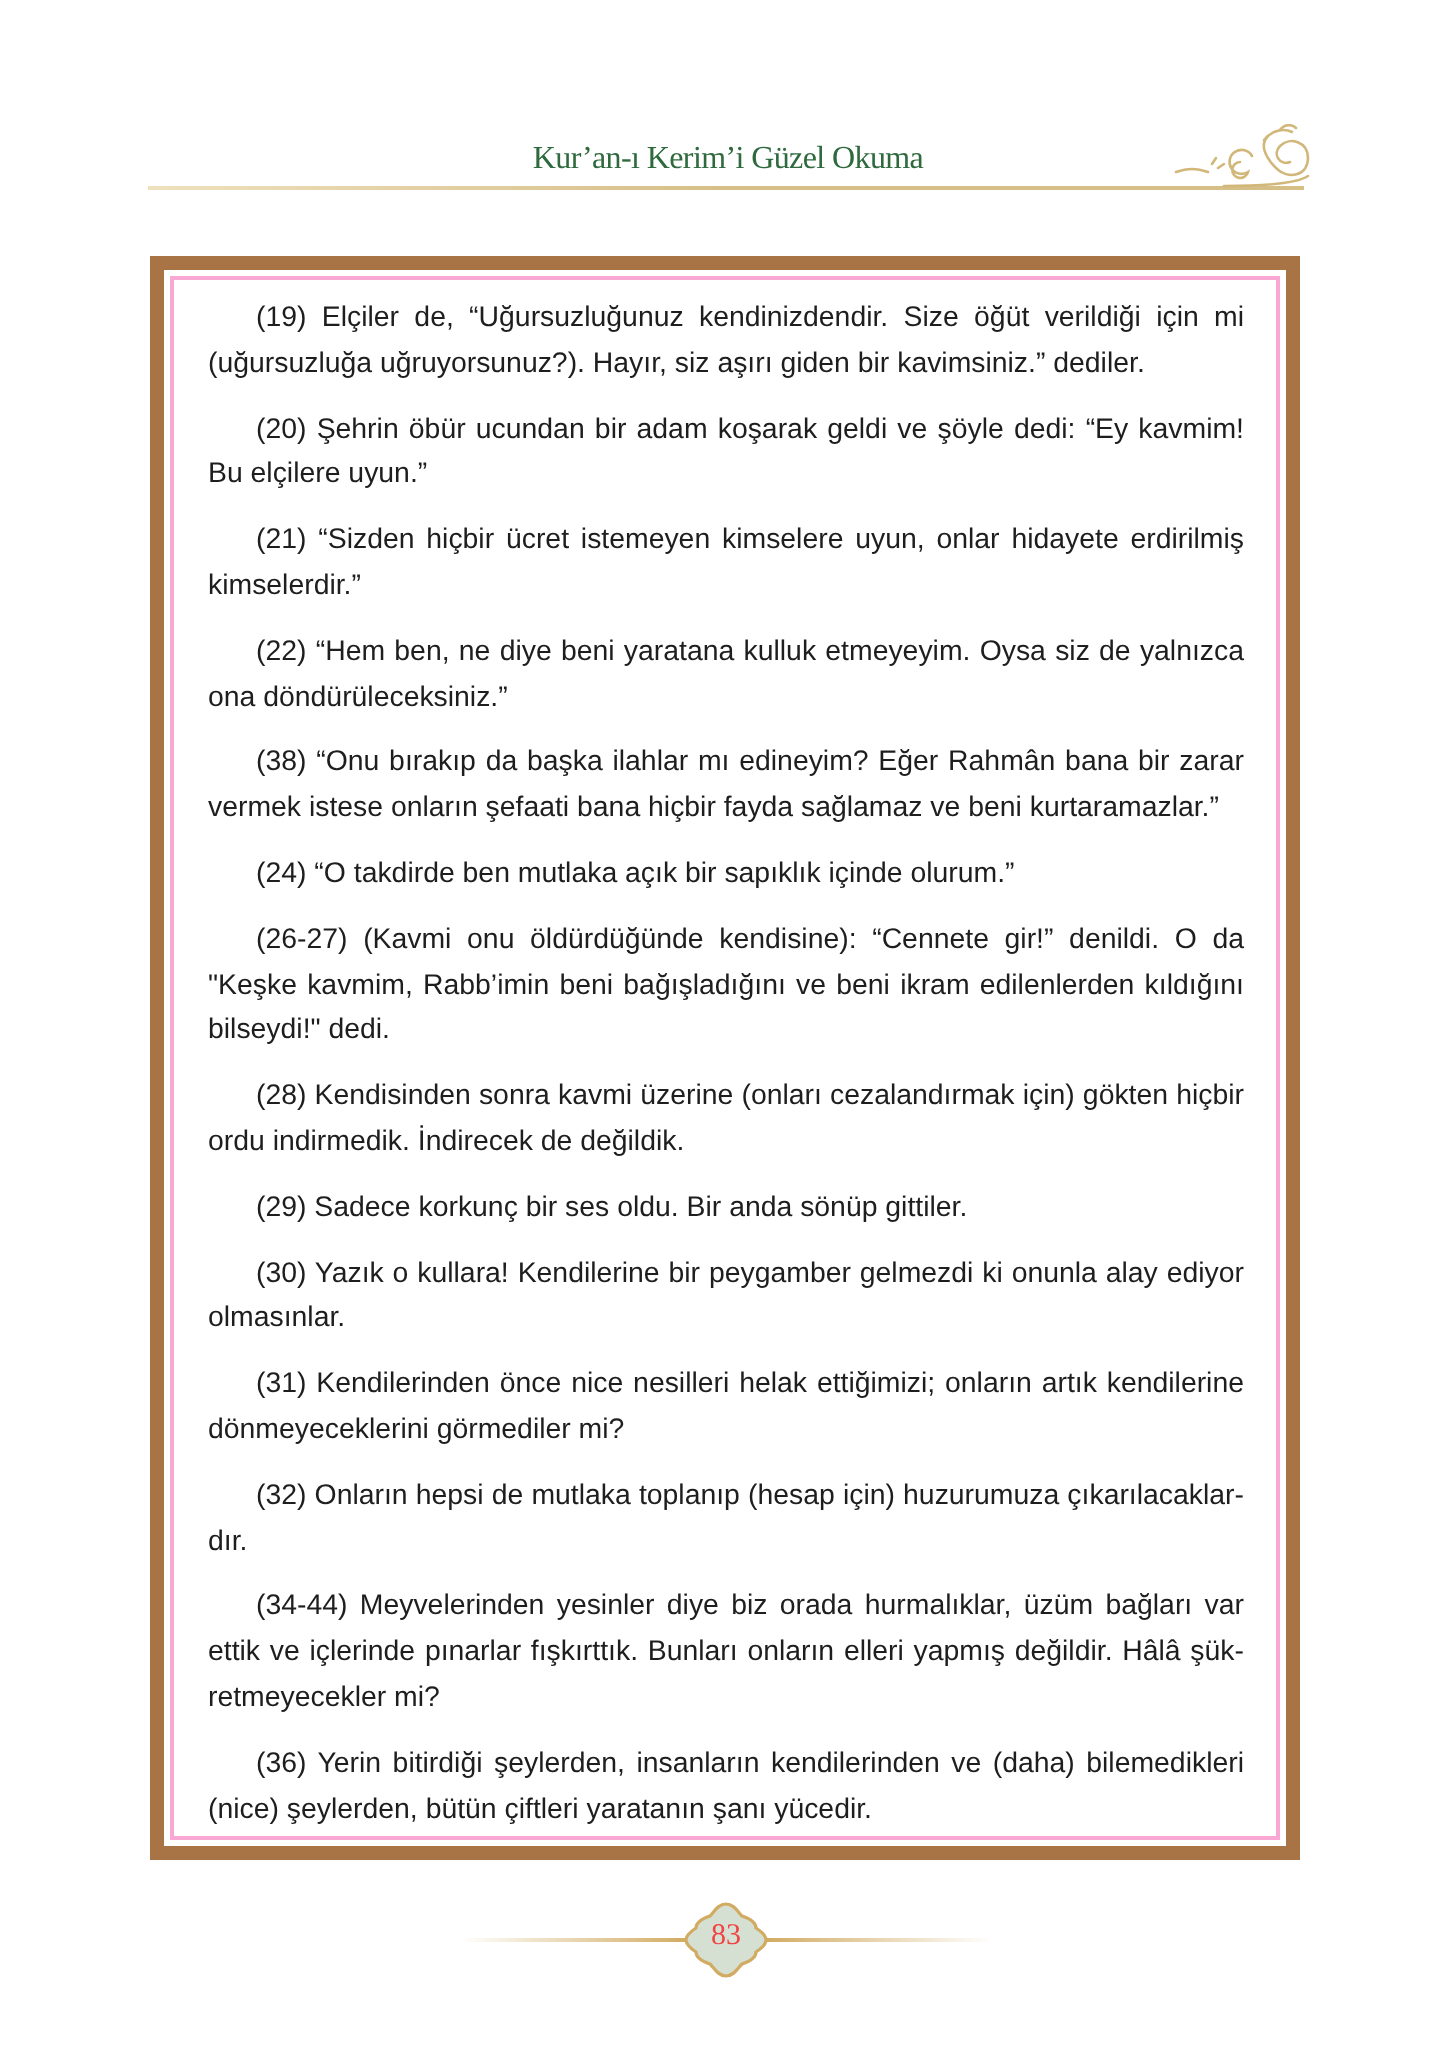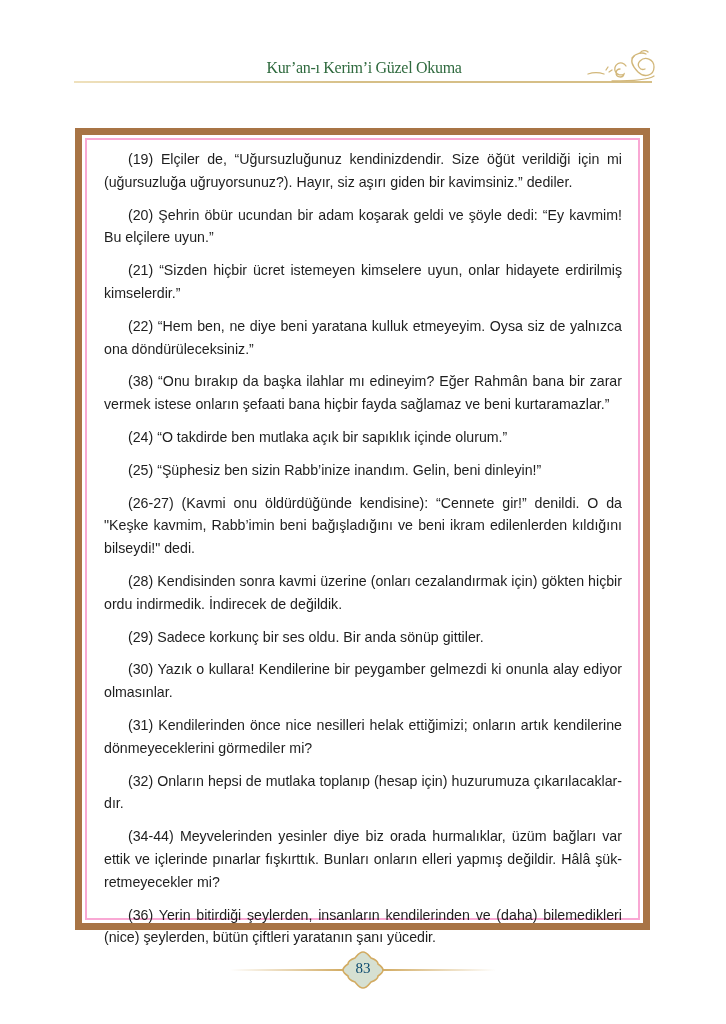--- a/index.html
+++ b/index.html
@@ -12,21 +12,21 @@
       height: 1024px;
       position: relative;
       overflow: hidden;
       font-family: "Liberation Sans", sans-serif;
       color: #1e1e1e;
     }
     
     .running-header {
       position: absolute;
       left: 74px;
-      top: 56px;
+      top: 68px;
       width: 580px;
       height: 28px;
     }
     .running-header .title {
       position: absolute;
       left: 0;
       width: 580px;
       top: 3px;
       text-align: center;
       font-family: "Liberation Serif", serif;
@@ -116,21 +116,21 @@
       height: 40px;
     }
     .page-footer .num {
       position: absolute;
       left: 111px;
       top: 10px;
       width: 44px;
       text-align: center;
       font-family: "Liberation Serif", serif;
       font-size: 15px;
-      color: #0c4a6e;
+      color: #ef4444;
     }
   </style>
 </head>
 <body>
 
 <div class="running-header">
   <div class="title">Kur’an-ı Kerim’i Güzel Okuma</div>
   <div class="rule"></div>
   <svg class="ornament" viewBox="0 0 80 32">
     <g fill="none" stroke="#d2b77a" stroke-width="1.3" stroke-linecap="round">
@@ -147,21 +147,20 @@
 
 <div class="frame-outer">
   <div class="frame-inner">
     <div class="verses">
       <p class="verse">(19)  Elçiler de, “Uğursuzluğunuz kendinizdendir. Size öğüt verildiği için mi (uğursuzluğa uğruyorsunuz?). Hayır, siz aşırı giden bir kavimsiniz.” dediler.</p>
       <p class="verse">(20) Şehrin öbür ucundan bir adam koşarak geldi ve şöyle dedi: “Ey kavmim! Bu elçilere uyun.”</p>
       <p class="verse">(21) “Sizden hiçbir ücret istemeyen kimselere uyun, onlar hidayete erdirilmiş kimselerdir.”</p>
       <p class="verse">(22) “Hem ben, ne diye beni yaratana kulluk etmeyeyim. Oysa siz de yalnızca ona döndürüleceksiniz.”</p>
       <p class="verse">(38) “Onu bırakıp da başka ilahlar mı edineyim? Eğer Rahmân bana bir zarar vermek istese onların şefaati bana hiçbir fayda sağlamaz ve beni kurtaramazlar.”</p>
       <p class="verse">(24) “O takdirde ben mutlaka açık bir sapıklık içinde olurum.”</p>
-      <p class="verse">(25) “Şüphesiz ben sizin Rabb’inize inandım. Gelin, beni dinleyin!”</p>
       <p class="verse">(26-27) (Kavmi onu öldürdüğünde kendisine): “Cennete gir!” denildi. O da "Keş­ke kavmim, Rabb’imin beni bağışladığını ve beni ikram edilenlerden kıldığını bil­seydi!" dedi.</p>
       <p class="verse">(28) Kendisinden sonra kavmi üzerine (onları cezalandırmak için) gökten hiçbir ordu indirmedik. İndirecek de değildik.</p>
       <p class="verse">(29) Sadece korkunç bir ses oldu. Bir anda sönüp gittiler.</p>
       <p class="verse">(30) Yazık o kullara! Kendilerine bir peygamber gelmezdi ki onunla alay ediyor olmasınlar.</p>
       <p class="verse">(31) Kendilerinden önce nice nesilleri helak ettiğimizi; onların artık kendilerine dönmeyeceklerini görmediler mi?</p>
       <p class="verse">(32) Onların hepsi de mutlaka toplanıp (hesap için) huzurumuza çıkarılacaklar­dır.</p>
       <p class="verse">(34-44) Meyvelerinden yesinler diye biz orada hurmalıklar, üzüm bağları var ettik ve içlerinde pınarlar fışkırttık. Bunları onların elleri yapmış değildir. Hâlâ şük­retmeyecekler mi?</p>
       <p class="verse">(36) Yerin bitirdiği şeylerden, insanların kendilerinden ve (daha) bilemedikleri (nice) şeylerden, bütün çiftleri yaratanın şanı yücedir.</p>
     </div>
   </div>

